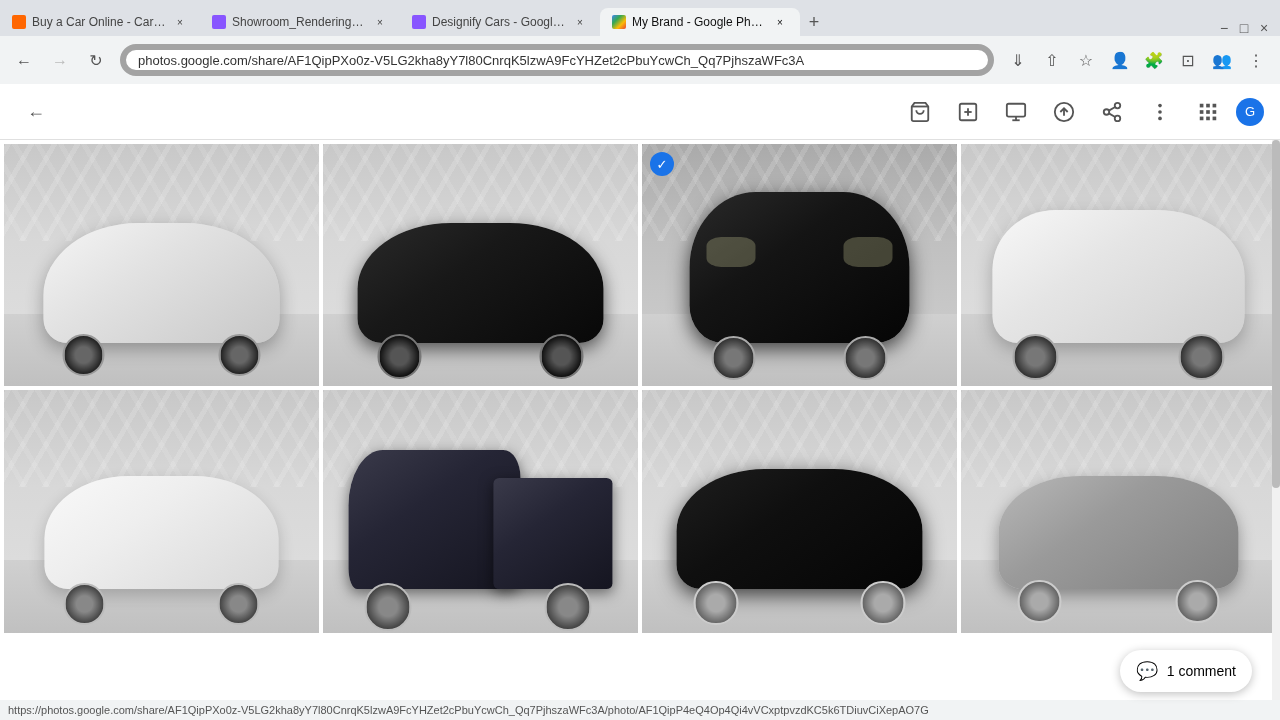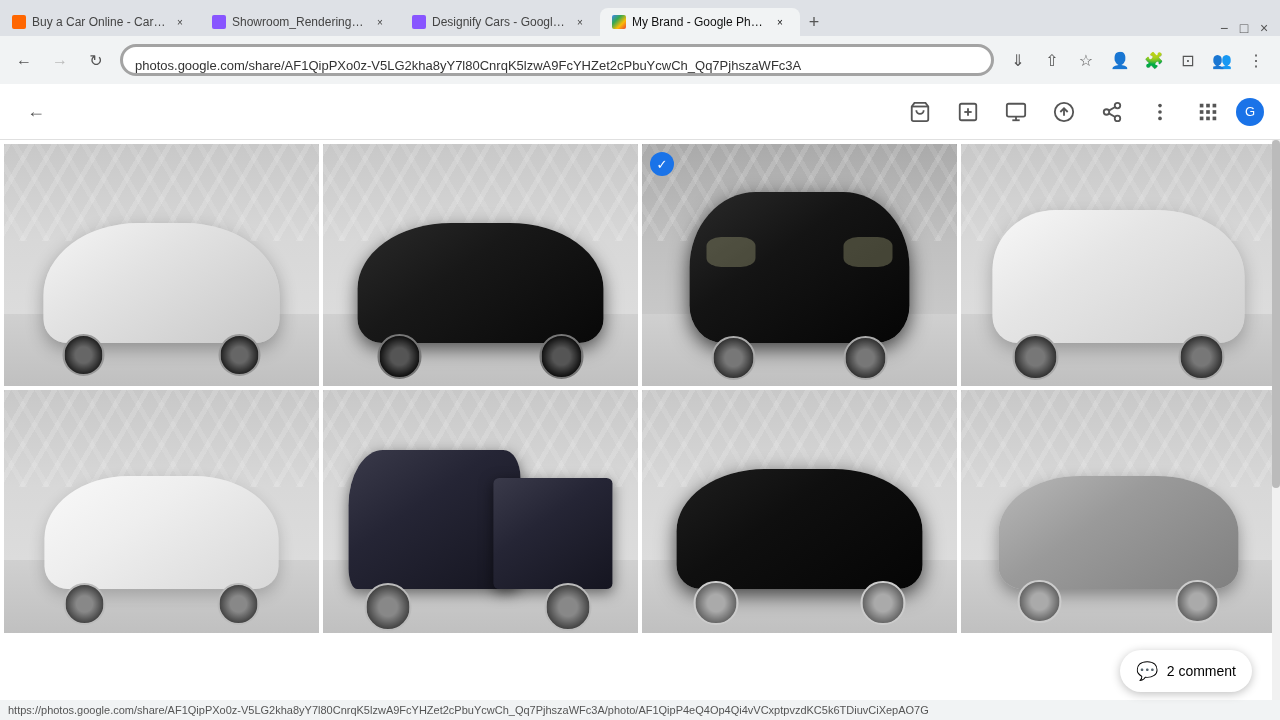--- a/index.html
+++ b/index.html
@@ -90,25 +90,25 @@
       background: transparent;
       border: none;
     }
     .nav-btn.disabled { color: #bbb; cursor: default; }
     .address-bar {
       flex: 1;
       height: 32px;
       background: #fff;
       border-radius: 20px;
       display: flex;
-      align-items: flex-end;
+      align-items: center;
       padding: 0 12px;
       font-size: 13px;
       color: #111;
-      border: 3px solid #a3a3a3;
+      border: 6px solid #a3a3a3;
       margin: 0 4px;
     }
     .address-text {
       flex: 1;
       font-size: 13px;
       color: #333;
       overflow: hidden;
       text-overflow: ellipsis;
       white-space: nowrap;
     }
@@ -596,18 +596,18 @@
 
   </div>
 
   <div style="position:absolute;right:0;top:0;bottom:0;width:8px;background:#f1f1f1">
     <div style="position:absolute;top:0;left:0;right:0;height:60%;background:#bbb;border-radius:4px"></div>
   </div>
 </div>
 
 <div class="comment-badge">
   <span class="comment-icon">💬</span>
-  <span>2 comment</span>
+  <span>1 comment</span>
 </div>
 
 <div class="status-bar">
   <span>https://photos.google.com/share/AF1QipPXo0z-V5LG2kha8yY7l80CnrqK5lzwA9FcYHZet2cPbuYcwCh_Qq7PjhszaWFc3A/photo/AF1QipP4eQ4Op4Qi4vVCxptpvzdKC5k6TDiuvCiXepAO7G</span>
 </div>
 
 </body></html>

